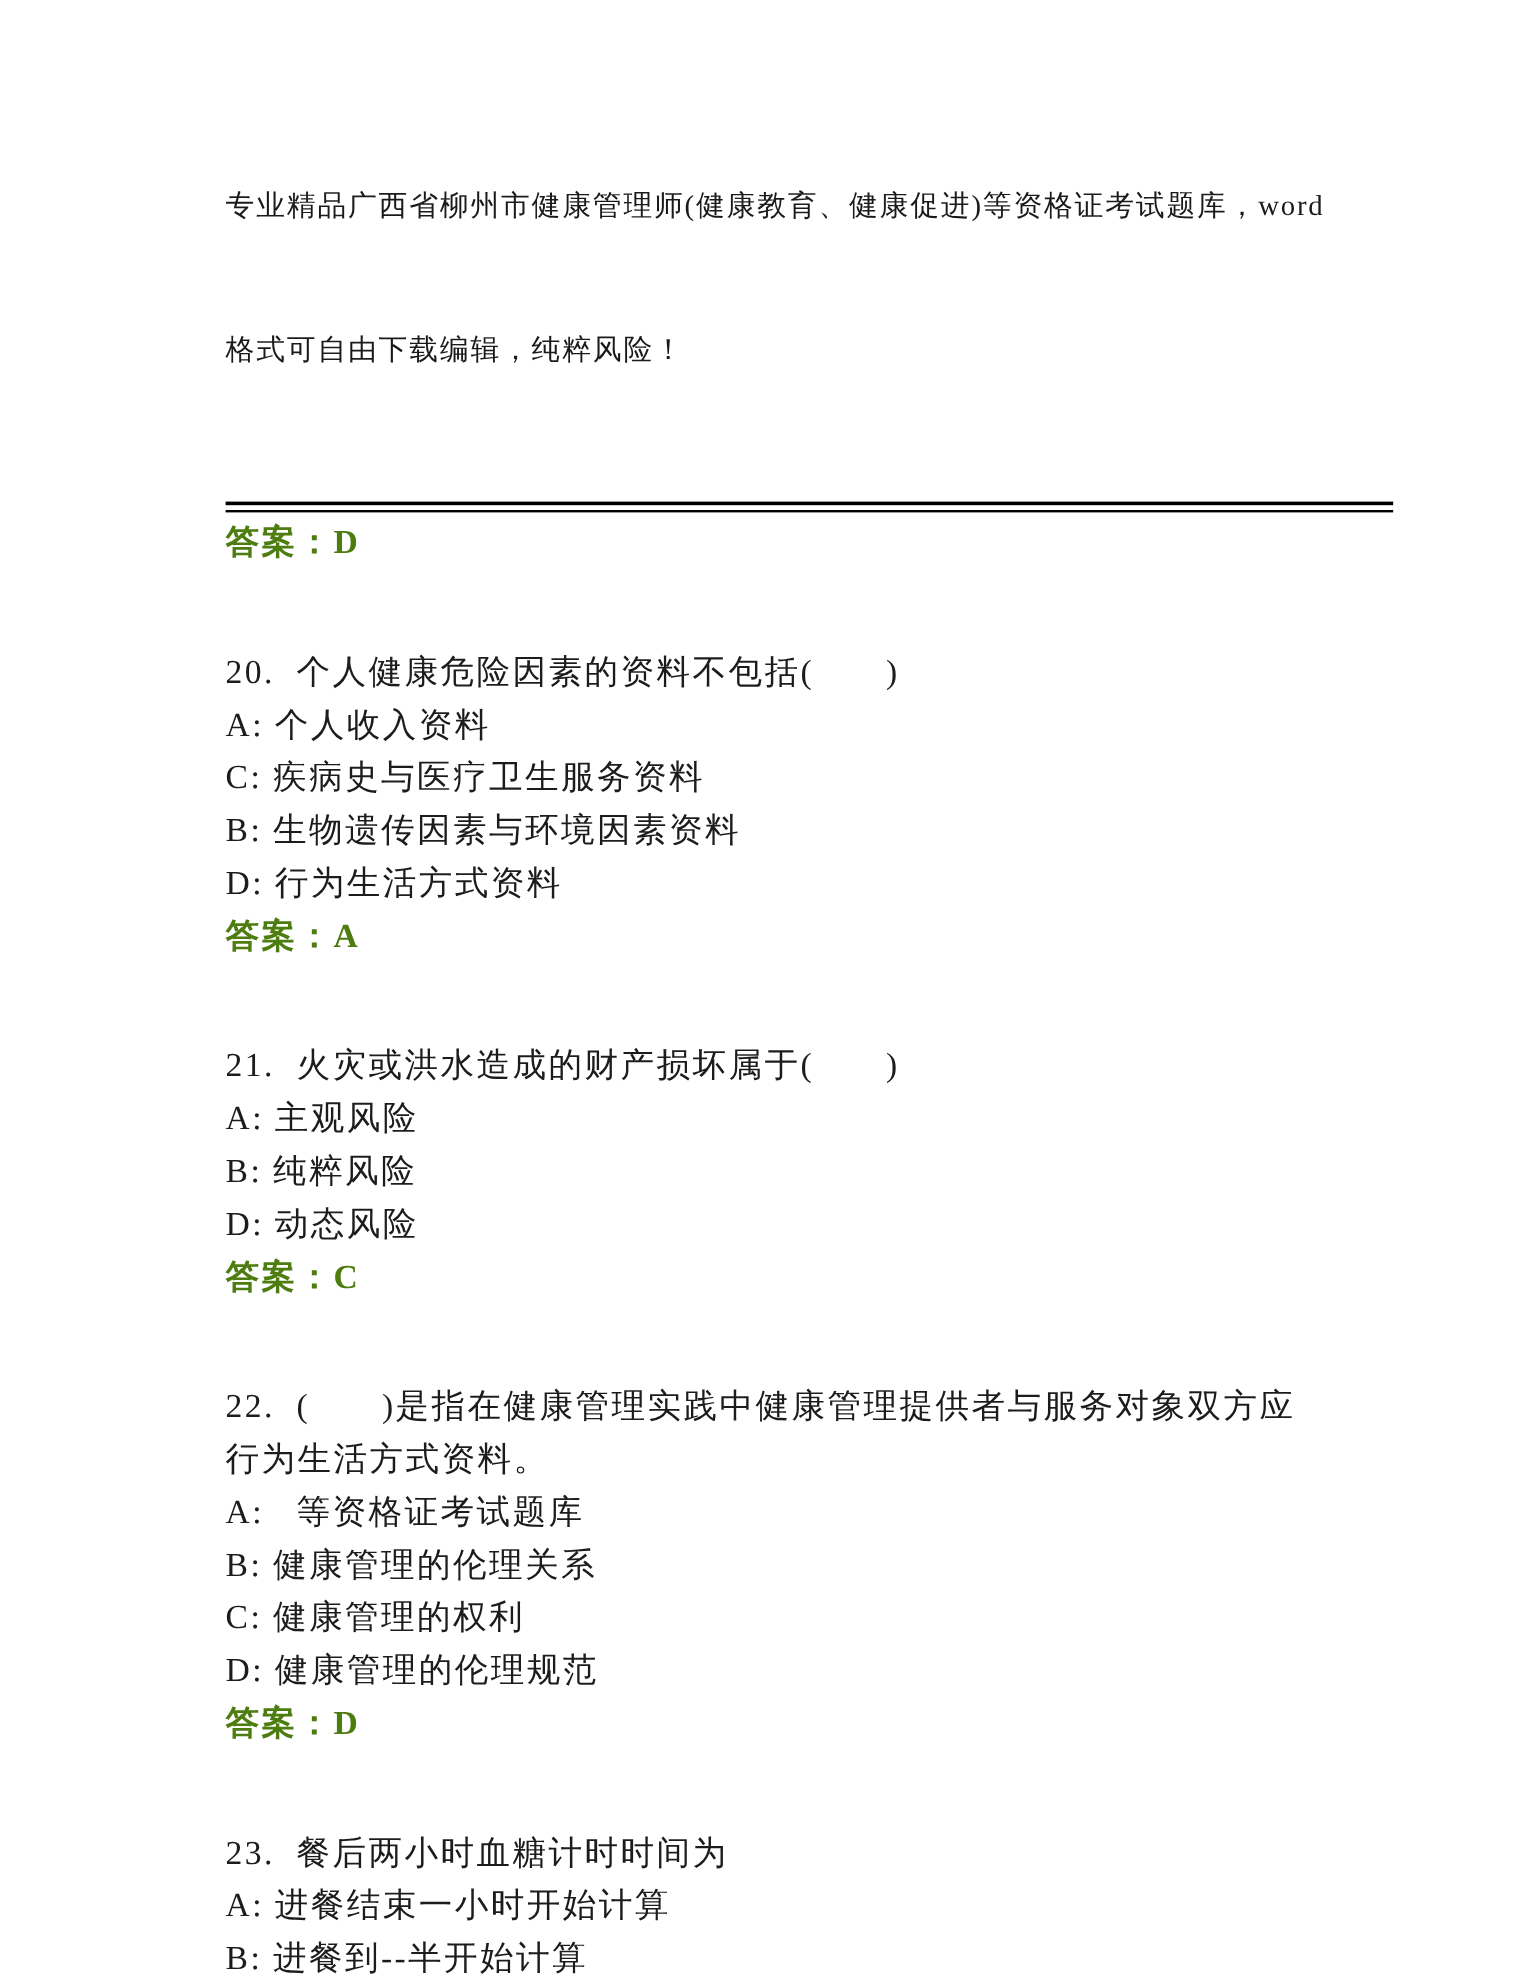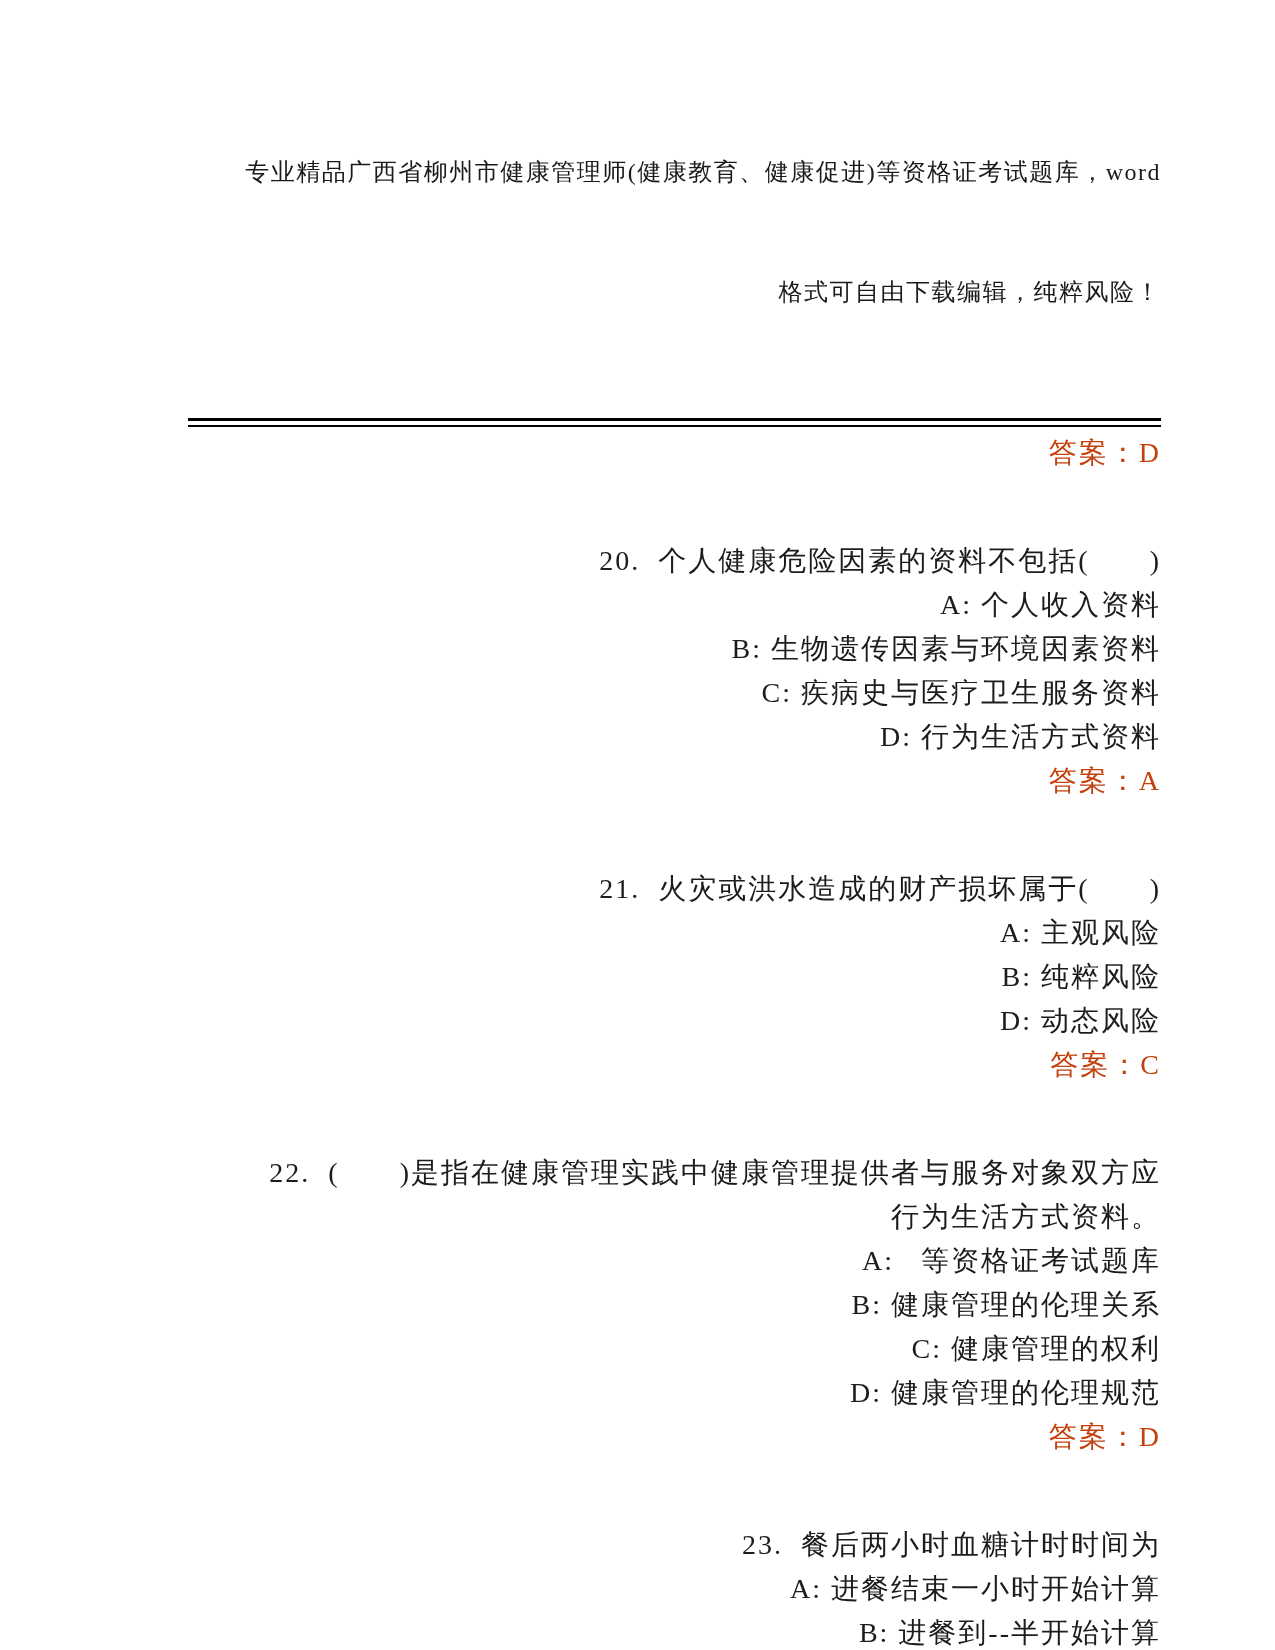--- a/index.html
+++ b/index.html
@@ -8,21 +8,20 @@
     background: #ffffff;
   }
   .page {
     position: relative;
     width: 1275px;
     height: 1650px;
     background: #ffffff;
     overflow: hidden;
     font-family: "Liberation Serif", "DejaVu Serif", serif;
     color: #000000;
-    text-align: right;
   }
   .content {
     position: absolute;
     left: 188px;
     top: 72px;
     width: 973px;
   }
   .doc-header {
     font-size: 24px;
     line-height: 40px;
@@ -37,22 +36,22 @@
     border-bottom: 2px solid #000000;
   }
   .body-line {
     font-size: 28px;
     line-height: 44px;
     letter-spacing: 2px;
     white-space: pre-wrap;
     color: #1c1c1c;
   }
   .answer-line {
-    font-weight: normal;
-    color: #c2410c;
+    font-weight: bold;
+    color: #4d7c0f;
   }
   .carryover {
     margin-top: 4px;
   }
   .question-block {
     margin-top: 64px;
   }
 </style>
 </head>
 <body>
@@ -65,22 +64,22 @@
       <div class="h-line">格式可自由下载编辑，纯粹风险！</div>
     </div>
 
     <div class="rule"></div>
 
     <div class="body-line answer-line carryover">答案：D</div>
 
     <section class="question-block">
       <div class="body-line">20.  个人健康危险因素的资料不包括(　　)</div>
       <div class="body-line">A: 个人收入资料</div>
+      <div class="body-line">C: 疾病史与医疗卫生服务资料</div>
       <div class="body-line">B: 生物遗传因素与环境因素资料</div>
-      <div class="body-line">C: 疾病史与医疗卫生服务资料</div>
       <div class="body-line">D: 行为生活方式资料</div>
       <div class="body-line answer-line">答案：A</div>
     </section>
 
     <section class="question-block">
       <div class="body-line">21.  火灾或洪水造成的财产损坏属于(　　)</div>
       <div class="body-line">A: 主观风险</div>
       <div class="body-line">B: 纯粹风险</div>
       <div class="body-line">D: 动态风险</div>
       <div class="body-line answer-line">答案：C</div>

